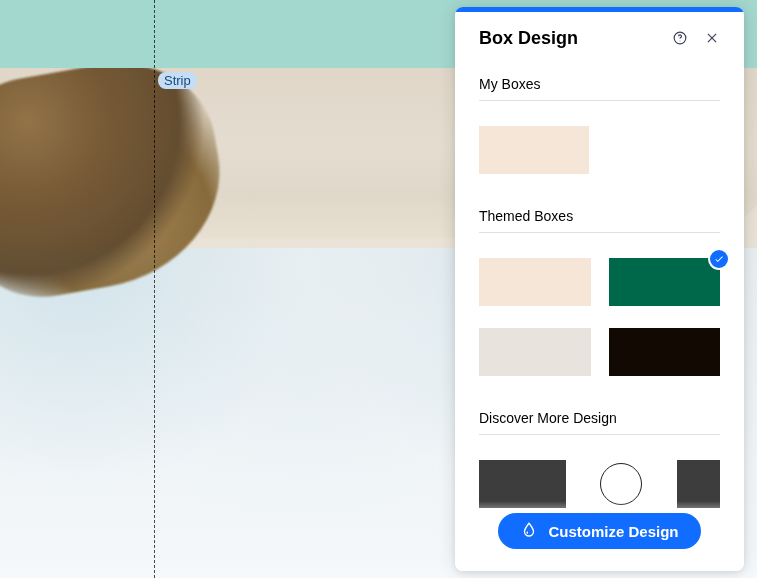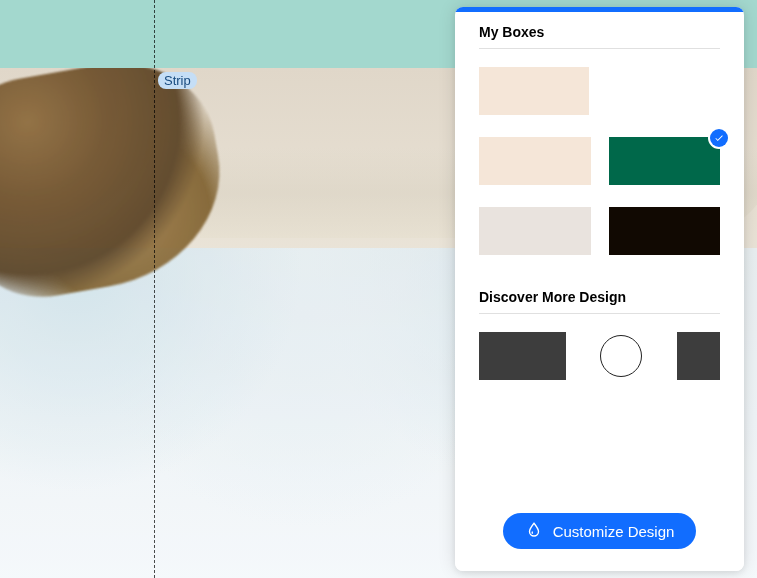--- a/index.html
+++ b/index.html
@@ -142,26 +142,26 @@
   .header-icon + .header-icon { margin-left: 8px; }
   .header-icon svg { width: 14px; height: 14px; }
 
   .panel-body {
     flex: 1;
     overflow-y: auto;
     padding: 0 24px 70px 24px;
   }
   .section-title {
     font-size: 14px;
-    font-weight: 700;
+    font-weight: 400;
     color: var(--dark-text);
     padding-top: 12px;
     padding-bottom: 8px;
     border-bottom: 1px solid var(--border-light);
-    margin-bottom: 18px;
+    margin-bottom: 25px;
   }
   .swatch-grid {
     display: grid;
     grid-template-columns: 1fr 1fr;
     gap: 22px 18px;
     margin-bottom: 22px;
   }
   .swatch {
     position: relative;
     height: 48px;
@@ -210,21 +210,21 @@
     justify-content: center;
     background: linear-gradient(to bottom, rgba(255,255,255,0), #fff 35%);
   }
   .primary-btn {
     display: inline-flex;
     align-items: center;
     gap: 10px;
     background: var(--blue);
     color: #fff;
     font-size: 15px;
-    font-weight: 400;
+    font-weight: 700;
     height: 36px;
     padding: 0 22px;
     border: none;
     border-radius: 18px;
     cursor: pointer;
   }
   .primary-btn svg { width: 18px; height: 18px; }
 </style>
 </head>
 <body>
@@ -237,28 +237,45 @@
     <div class="ice"></div>
     <div class="rocks"></div>
   </div>
 
   <div class="guide-line"></div>
   <div class="tag">Strip</div>
 
   <div class="panel">
     <div class="panel-top-bar"></div>
 
+    <div class="panel-header">
+      <div class="panel-title">Box Design</div>
+      <div class="header-icon">
+        <svg viewBox="0 0 24 24" fill="none" stroke="currentColor" stroke-width="2">
+          <circle cx="12" cy="12" r="10"></circle>
+          <path d="M9.5 9a2.5 2.5 0 1 1 3.5 2.3c-.8.4-1 .9-1 1.7"></path>
+          <circle cx="12" cy="17" r="0.8" fill="currentColor" stroke="none"></circle>
+        </svg>
+      </div>
+      <div class="header-icon">
+        <svg viewBox="0 0 24 24" fill="none" stroke="currentColor" stroke-width="2">
+          <line x1="5" y1="5" x2="19" y2="19"></line>
+          <line x1="19" y1="5" x2="5" y2="19"></line>
+        </svg>
+      </div>
+    </div>
 
     <div class="panel-body">
 
       <div class="section-title">My Boxes</div>
       <div class="swatch-grid">
         <div class="swatch single" style="background:#f5e6d8"></div>
       </div>
 
+      <div class="section-title">Themed Boxes</div>
       <div class="swatch-grid">
         <div class="swatch" style="background:#f5e6d8"></div>
         <div class="swatch" style="background:#00684a">
           <div class="swatch-check">
             <svg viewBox="0 0 24 24">
                 <path d="M9 16.2 4.8 12l-1.4 1.4L9 19 21 7l-1.4-1.4z"></path>
               </svg>
           </div>
         </div>
         <div class="swatch" style="background:#e9e3de"></div>

